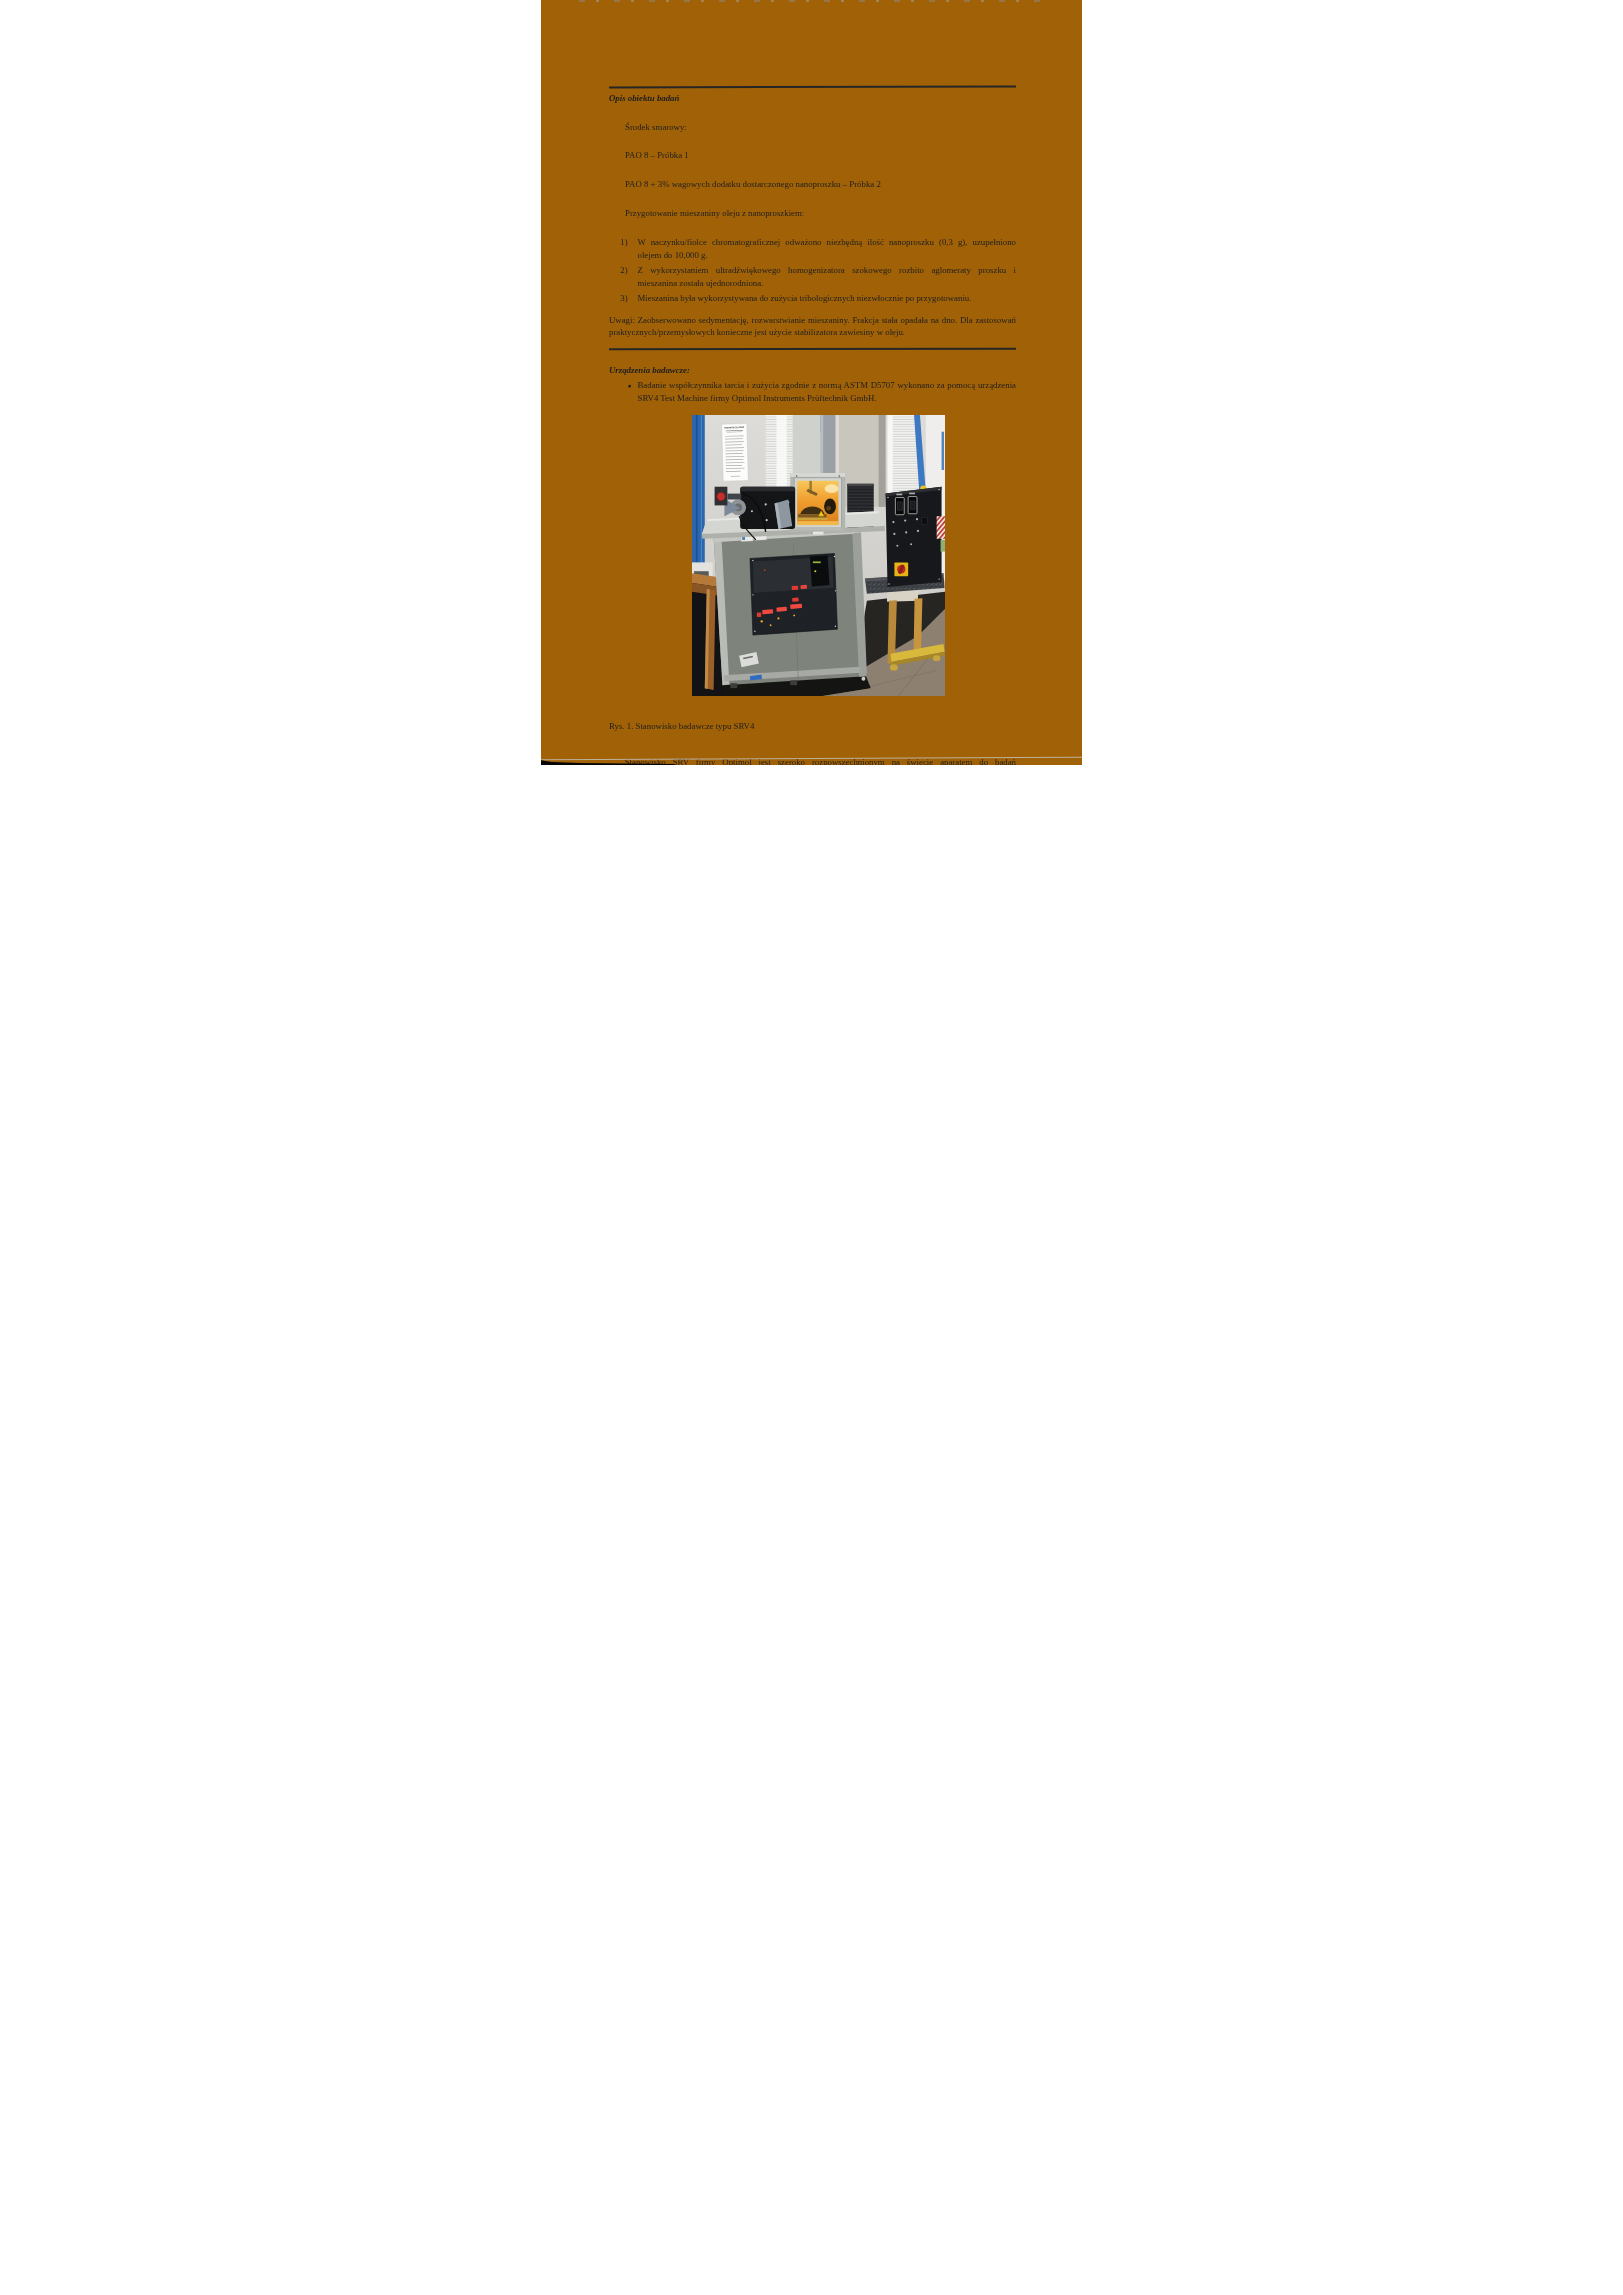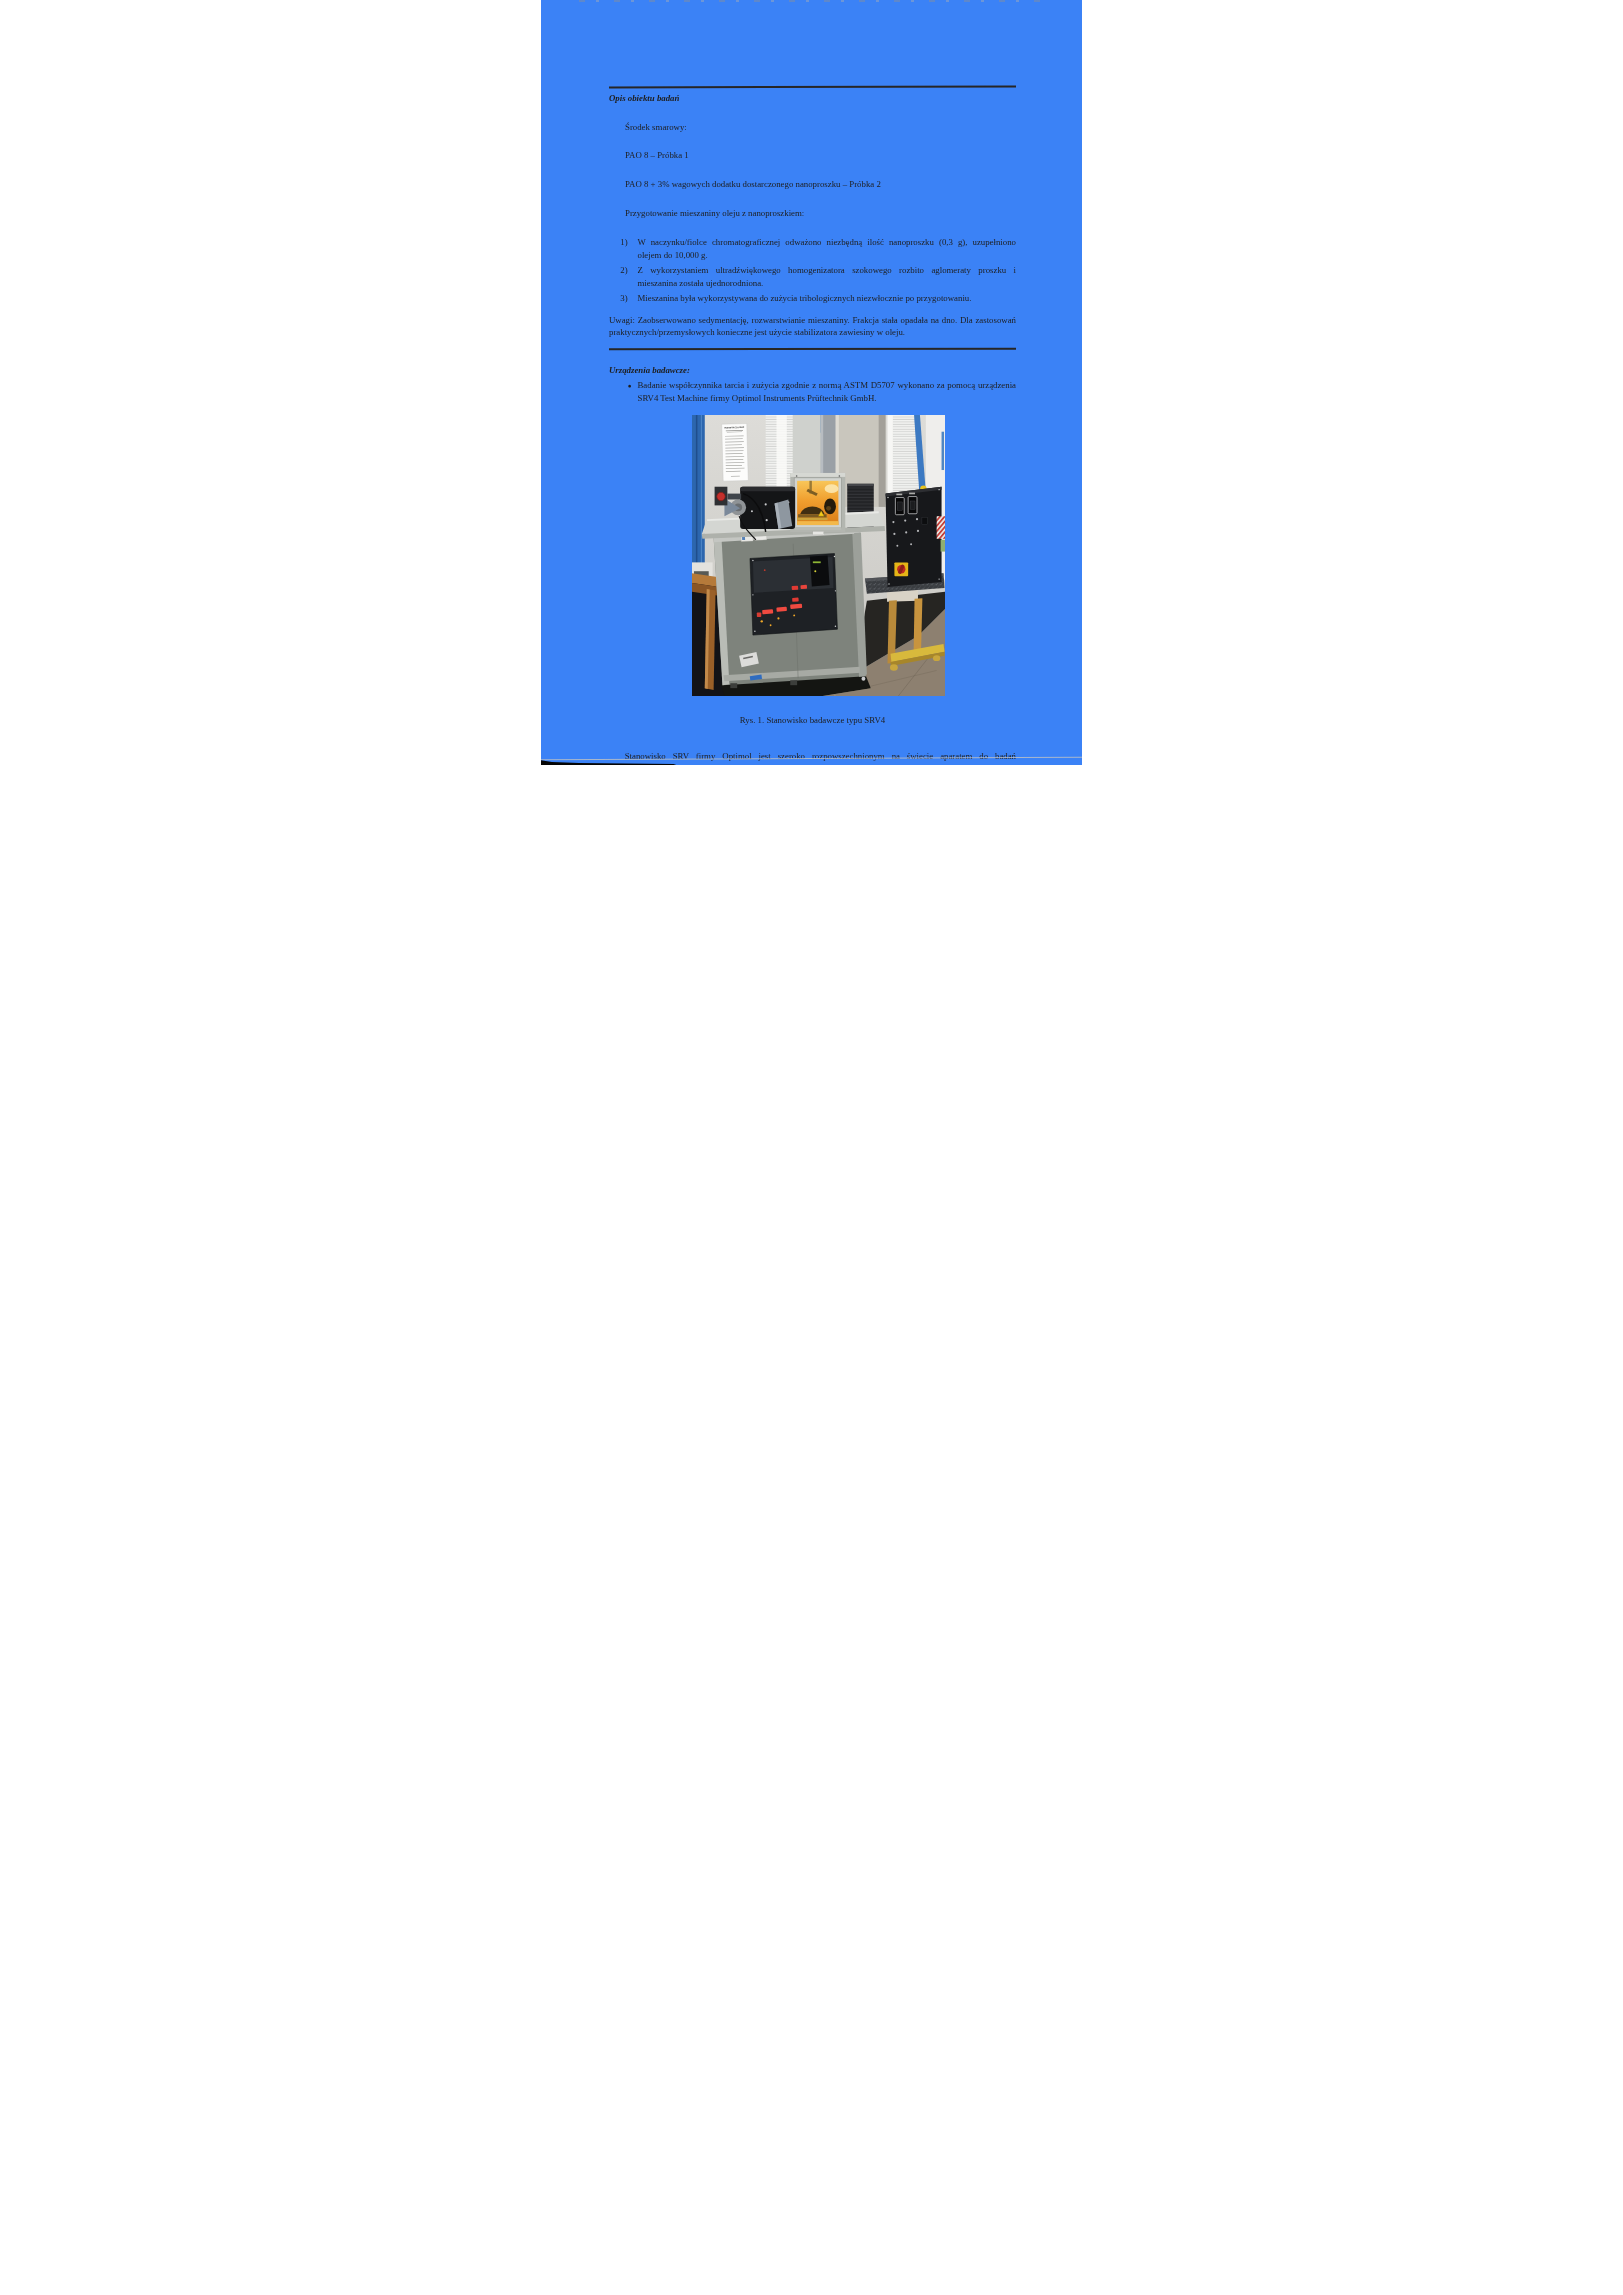--- a/index.html
+++ b/index.html
@@ -1,20 +1,20 @@
 <!DOCTYPE html>
 <html lang="pl" style="font-size:7.9px"><head>
 <meta charset="utf-8">
 <style>
   html,body{margin:0;padding:0;background:#ffffff;}
   .page{
     position:relative;
     width:541px;height:765px;
     margin:0 auto;
-    background:#3b82f6;
+    background:#a16207;
     font-family:"Liberation Serif","DejaVu Serif",serif;
     color:#1e1e1e;
     overflow:hidden;
   }
   .scan-top{
     position:absolute;top:0;left:7%;width:86%;height:1.5px;
     background:repeating-linear-gradient(90deg,#8a8f96 0 5.9px,transparent 5.9px 16.7px,#a9adb2 16.7px 19.6px,transparent 19.6px 35px);
     opacity:.45;
   }
   .content{
@@ -44,21 +44,21 @@
     font-family:Liberation Serif, serif;
   }
   .bullet-item .dot{
     position:absolute;left:18.7px;top:0.5px;font-size:6.4px;
   }
   figure.machine-photo{
     margin:10.3px 0 0 83px;padding:0;
     width:253px;height:281px;
   }
   figure.machine-photo svg{display:block;width:253px;height:281px;}
-  .caption{margin-top:18px;text-align:center;}
+  .caption{margin-top:24px;text-align:left;}
   .closing{margin-top:23px;text-indent:15.7px;text-align:justify;text-align-last:justify;}
   .page-number{margin-top:4.4px;text-align:center;font-size:8.8px;}
   .page-edge-line{
     position:absolute;left:0;bottom:6.4px;width:100%;height:0.7px;
     background:#c4c4c2;transform:rotate(-0.25deg);opacity:.8;
   }
   .black-wedge{
     position:absolute;left:0;bottom:0;width:50%;height:5.4px;
     background:#050505;
     clip-path:polygon(0 10%,4% 45%,14% 62%,49% 80%,50% 100%,0 100%);

